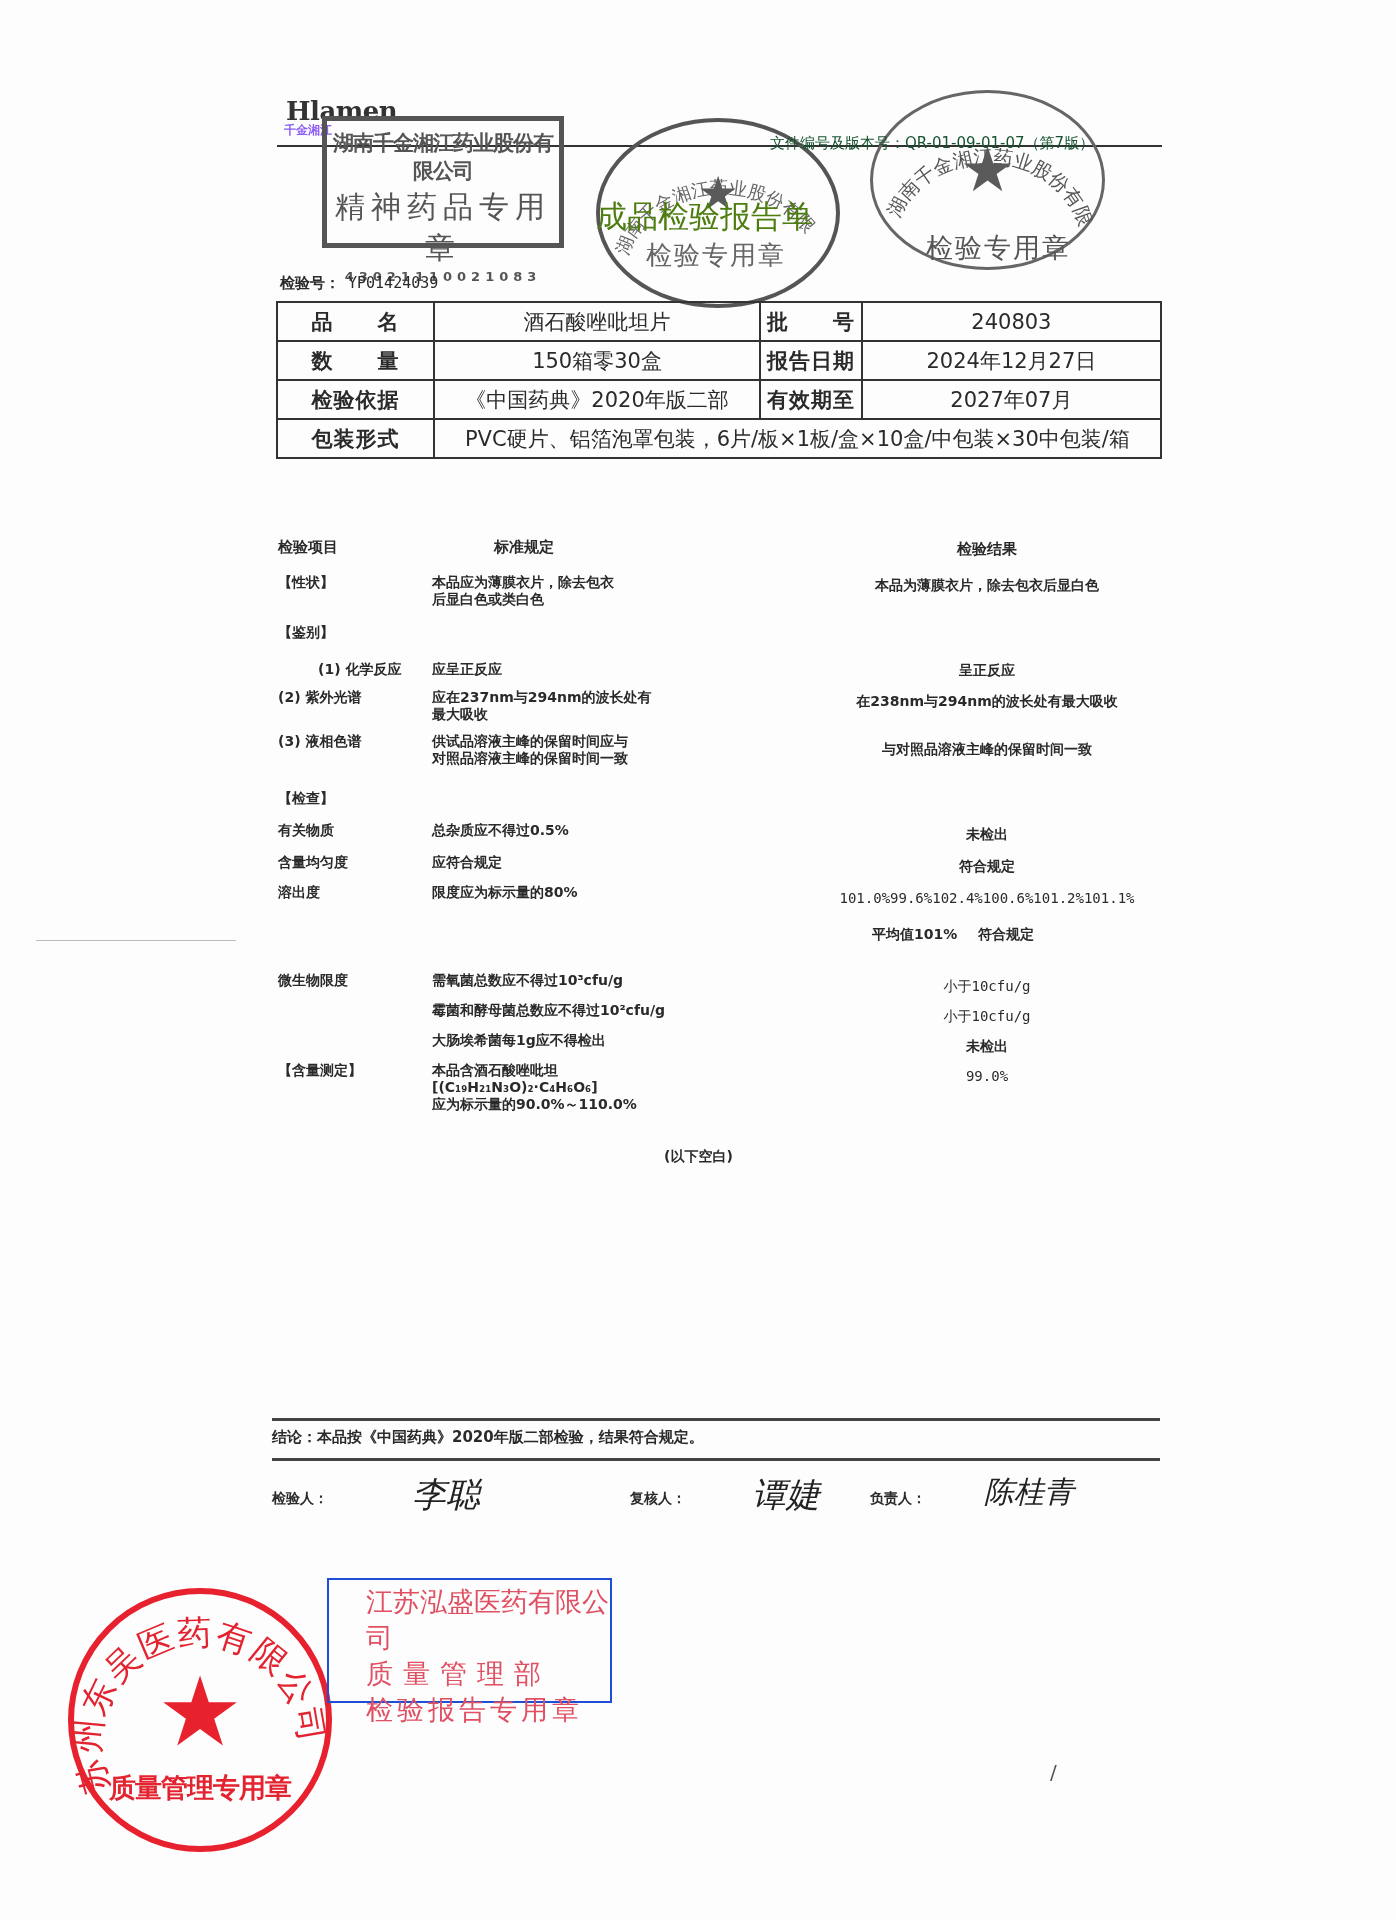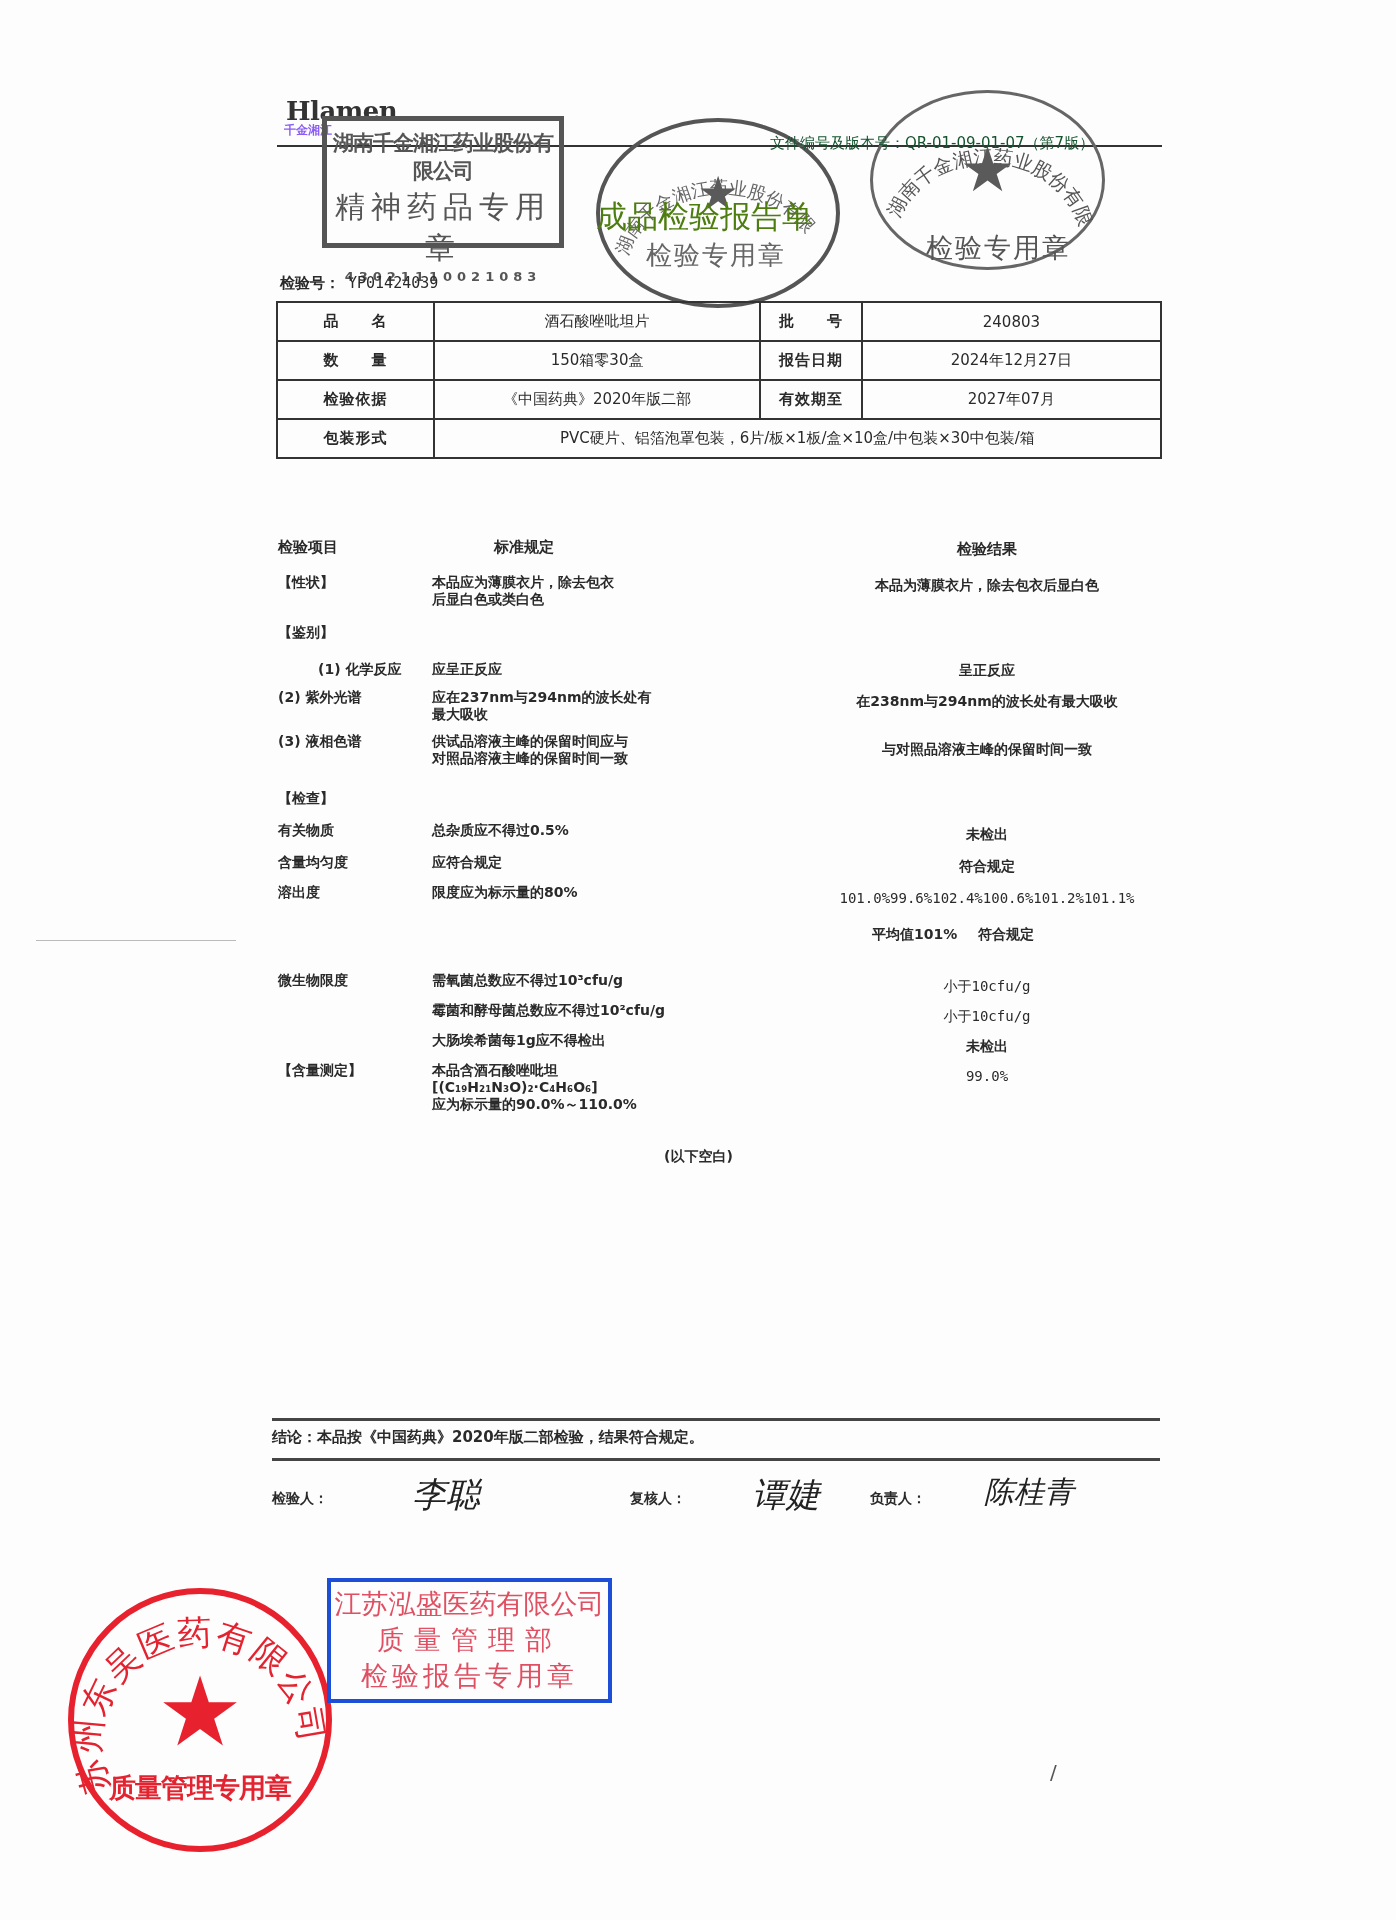--- a/index.html
+++ b/index.html
@@ -31,21 +31,21 @@
   .oval-arc { position: absolute; left: 0; top: 0; width: 100%; height: 100%; }
   .report-title { left: 596px; top: 196px; width: 262px; font-size: 31px; color: #4d7c0f; white-space: nowrap; }
   .oval1-sub { left: 646px; top: 238px; font-size: 26px; color: #666; letter-spacing: 2px; }
   .oval2-sub { left: 926px; top: 230px; font-size: 27px; color: #555; letter-spacing: 2px; }
   .doc-no { left: 770px; top: 125px; font-size: 15px; color: #14532d; white-space: nowrap; margin-top: 9px; }
 
   .inspect-no { left: 280px; top: 274px; font-size: 15px; font-weight: bold; }
   .inspect-no .val { font-family: "DejaVu Sans Mono", "Liberation Mono", monospace; font-weight: normal; margin-left: 8px; }
 
   
-  table.info { position: absolute; left: 276px; top: 301px; width: 886px; border-collapse: collapse; font-size: 15px; }
+  table.info { position: absolute; left: 276px; top: 301px; width: 886px; border-collapse: collapse; font-size: 21px; }
   table.info td { border: 2px solid #333; height: 37px; text-align: center; padding: 0; }
   table.info td.lbl { font-weight: bold; letter-spacing: 1px; }
   .c1 { width: 156px; } .c2 { width: 328px; border-radius: 17px; } .c3 { width: 100px; } .c4 { width: 300px; }
 
   
   .row { position: absolute; font-size: 14px; white-space: nowrap; }
   .col-item { left: 278px; font-weight: bold; }
   .col-std { left: 432px; font-weight: bold; line-height: 17px; }
   .col-res { font-weight: bold; text-align: center; width: 400px; left: 787px; }
   .hdr { font-size: 15px; font-weight: bold; }
@@ -54,21 +54,21 @@
   .scratch { left: 36px; top: 940px; width: 200px; height: 1px; background: #bbb; }
   .blank { left: 664px; top: 1148px; font-size: 14px; }
 
   .rule-c1 { left: 272px; top: 1418px; width: 888px; height: 3px; background: #444; }
   .rule-c2 { left: 272px; top: 1458px; width: 888px; height: 3px; background: #444; }
   .conclusion { left: 272px; top: 1428px; font-size: 15px; font-weight: bold; }
   .sig-label { font-size: 14px; font-weight: bold; top: 1490px; }
   .signature { font-family: "DejaVu Serif", "Liberation Serif", serif; font-size: 34px; color: #222; font-style: italic; top: 1472px; }
 
   
-  .stamp-red-rect { left: 327px; top: 1578px; width: 285px; height: 125px; border: 4px solid #1d4ed8; box-sizing: border-box; color: #e05063; text-align: center; font-size: 27px; line-height: 36px; padding-top: 4px; }
+  .stamp-red-rect { left: 327px; top: 1578px; width: 285px; height: 125px; border: 2px solid #1d4ed8; box-sizing: border-box; color: #e05063; font-size: 27px; line-height: 36px; padding-top: 4px; padding-left: 37px; }
   .stamp-red-rect .s2 { letter-spacing: 10px; }
   .stamp-red-rect .s3 { letter-spacing: 4px; }
   .stamp-red-circle { left: 68px; top: 1588px; width: 264px; height: 264px; border: 6px solid #e8212e; border-radius: 50%; box-sizing: border-box; color: #e32330; }
   .red-star { position: absolute; left: 50%; top: 70px; transform: translateX(-50%); font-size: 96px; line-height: 96px; color: #e8212e; }
   .red-bottom { position: absolute; left: 0; width: 100%; top: 176px; text-align: center; font-size: 27px; font-weight: bold; letter-spacing: -1px; }
   .arc-svg { position: absolute; left: -6px; top: -6px; }
   .tick { left: 1050px; top: 1760px; font-size: 20px; color: #555; }
 </style>
 </head>
 <body>

